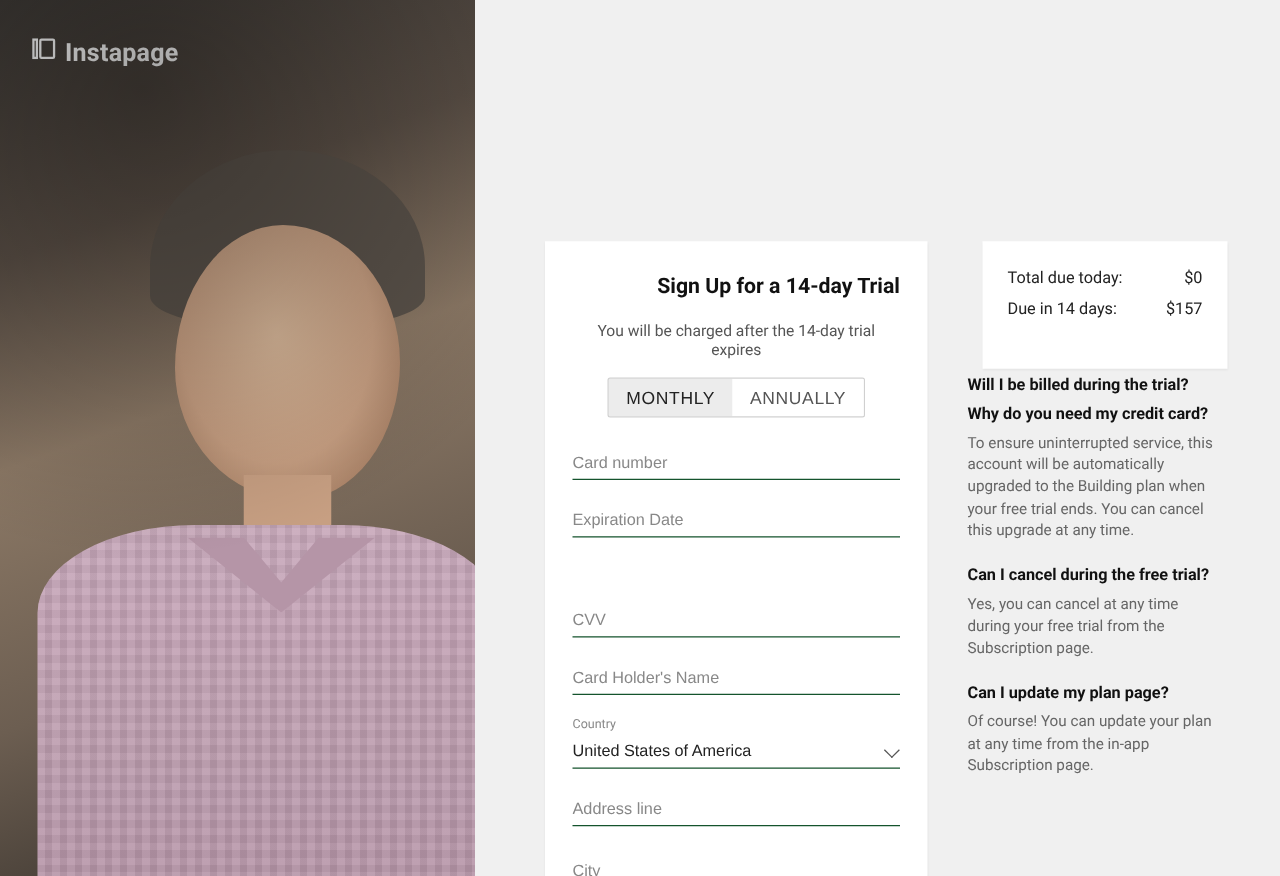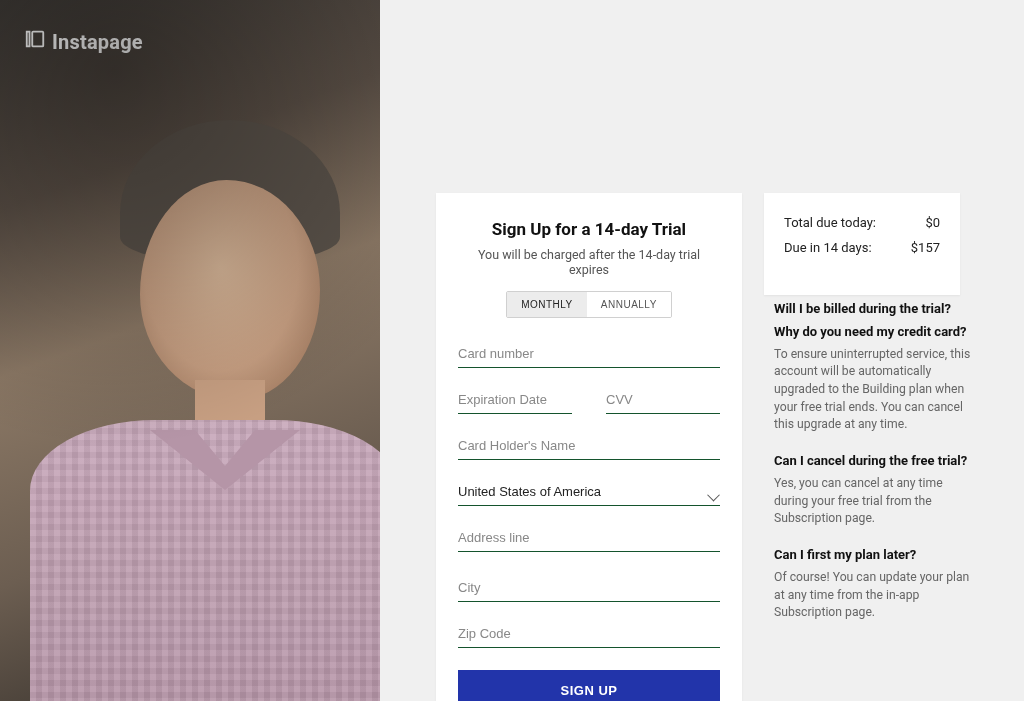--- a/index.html
+++ b/index.html
@@ -19,40 +19,40 @@
 .silhouette .neck { position:absolute; left:195px; top:380px; width:70px; height:60px; background:#c79f82; }
 .silhouette .torso { position:absolute; left:30px; top:420px; width:370px; height:320px; background:linear-gradient(180deg,#c9a9bb 0%, #b595a7 100%); border-radius:34% 34% 0 0 / 22% 22% 0 0; }
 .silhouette .torso::after { content:""; position:absolute; inset:0; background:repeating-linear-gradient(90deg, rgba(255,255,255,.05) 0 6px, rgba(0,0,0,.05) 6px 12px), repeating-linear-gradient(0deg, rgba(255,255,255,.04) 0 6px, rgba(0,0,0,.04) 6px 12px); border-radius:inherit; }
 .silhouette .collar { position:absolute; left:150px; top:430px; width:150px; height:60px; background:#b595a7; clip-path:polygon(50% 100%, 0 0, 30% 0, 50% 60%, 70% 0, 100% 0); }
 .left-panel::after { content:""; position:absolute; inset:0; background:radial-gradient(circle at 30% 10%, rgba(0,0,0,.35), transparent 55%); }
 
 
 .right-panel { flex:1; position:relative; background:#f0f0f0; }
 .card { position:absolute; background:#fff; box-shadow:0 1px 2px rgba(0,0,0,.06); }
 .form-card { left:56px; top:193px; width:306px; padding:26px 22px 24px; }
-.form-title { text-align:center; font-size:17px; font-weight:700; color:#111; }
-.form-sub { text-align:center; font-size:12.5px; color:#555; margin-top:8px; }
+.form-title { text-align:right; font-size:17px; font-weight:700; color:#111; }
+.form-sub { text-align:center; font-size:12.5px; color:#555; margin-top:19px; }
 .toggle { margin:14px auto 22px; display:flex; width:fit-content; border:1px solid #d0d0d0; border-radius:2px; overflow:hidden; }
-.toggle button { border:none; background:#fff; font-size:10px; letter-spacing:.5px; padding:7px 14px; color:#555; cursor:pointer; }
+.toggle button { border:none; background:#fff; font-size:14px; letter-spacing:.5px; padding:7px 14px; color:#555; cursor:pointer; }
 .toggle button.active { background:#ececec; color:#222; }
 
 .field { position:relative; margin-bottom:18px; }
 .field input, .field select { width:100%; border:none; border-bottom:1px solid #14532d; background:transparent; font-size:13px; padding:6px 0 6px 0; color:#222; outline:none; }
 .field input::placeholder { color:#888; }
-.row2 { display:flex; gap:34px; }
+.row2 { display:flex; gap:34px;flex-direction:column; }
 .row2 .field { flex:1; }
 .field.country .lbl { font-size:10px; color:#888; display:block; margin-bottom:2px; }
 .field.select select { appearance:none; padding-right:18px; }
 .field.select::after { content:""; position:absolute; right:2px; top:50%; width:8px; height:8px; border-right:1.5px solid #555; border-bottom:1.5px solid #555; transform:translateY(-60%) rotate(45deg); pointer-events:none; }
 .field.country.select::after { top:65%; }
 
 .signup-btn { width:100%; background:#2234aa; color:#fff; border:none; padding:13px 0; font-size:13px; font-weight:700; letter-spacing:.5px; cursor:pointer; margin-top:4px; }
 
 
-.summary-card { left:384px; top:193px; width:196px; padding:22px 20px; font-size:13px; }
+.summary-card { left:406px; top:193px; width:196px; padding:22px 20px; font-size:13px; }
 .summary-row { display:flex; justify-content:space-between; margin-bottom:10px; color:#222; }
 .summary-row:last-child { margin-bottom:18px; }
 .summary-row .label { }
 .summary-row .val { font-weight:400; }
 
 
 .faq { position:absolute; left:394px; top:300px; width:200px; font-size:12.2px; line-height:1.45; color:#666; }
 .faq h4 { color:#111; font-size:13px; font-weight:700; margin-bottom:4px; }
 .faq p { margin-bottom:18px; }
 </style>
@@ -100,20 +100,21 @@
       <div class="field">
         <input type="text" placeholder="CVV" style="">
       </div>
     </div>
 
     <div class="field">
       <input type="text" placeholder="Card Holder's Name" style="">
     </div>
 
     <div class="field country select">
+      <span class="lbl">Country</span>
       <select>
         <option>United States of America</option>
       </select>
     </div>
 
     <div class="field">
       <input type="text" placeholder="Address line" style="">
     </div>
 
     <div class="field" style="margin-top:22px;">
@@ -139,17 +140,17 @@
       <span class="val">$157</span>
     </div>
   </div>
 
   <div class="faq">
     <h4>Will I be billed during the trial?</h4>
     <h4>Why do you need my credit card?</h4>
     <p>To ensure uninterrupted service, this account will be automatically upgraded to the Building plan when your free trial ends. You can cancel this upgrade at any time.</p>
     <h4>Can I cancel during the free trial?</h4>
     <p>Yes, you can cancel at any time during your free trial from the Subscription page.</p>
-    <h4>Can I first my plan later?</h4>
+    <h4>Can I update my plan page?</h4>
     <p>Of course! You can update your plan at any time from the in-app Subscription page.</p>
   </div>
 
 </div>
 
 </body></html>

